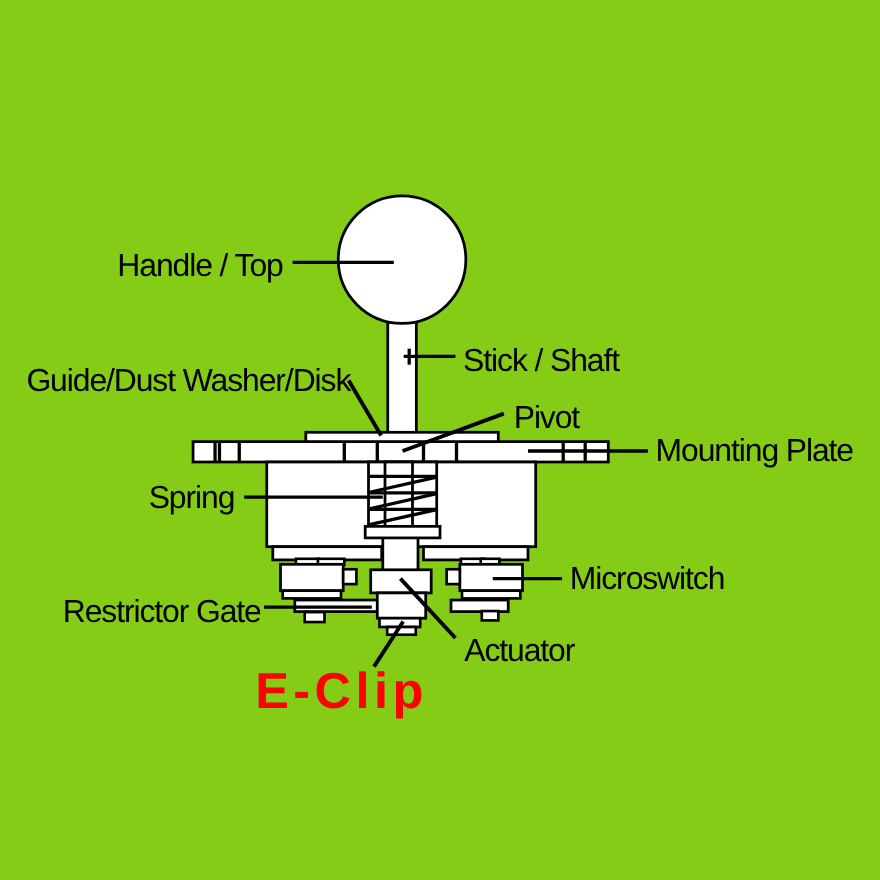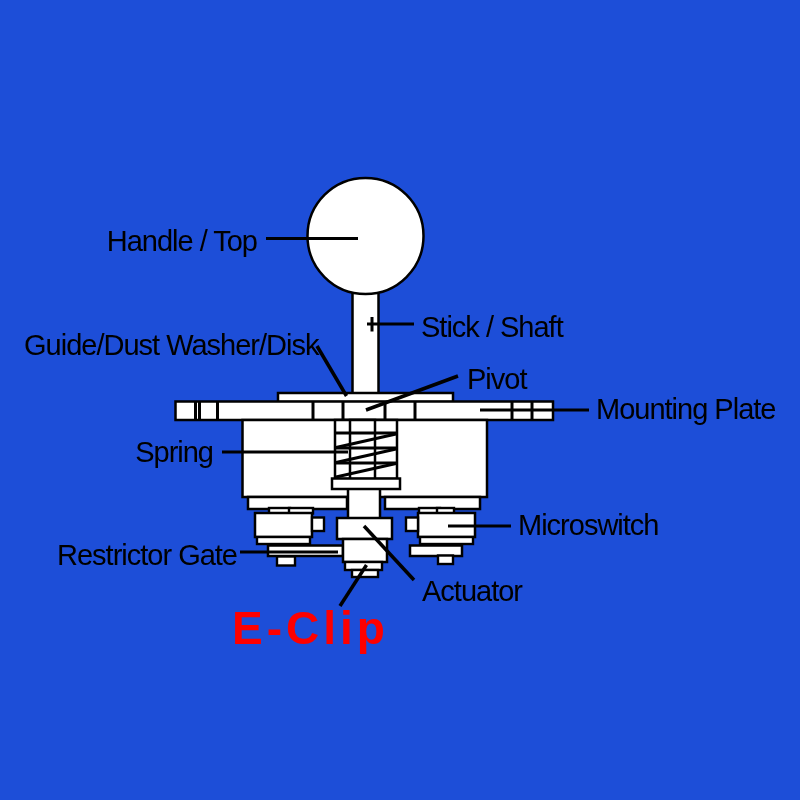--- a/index.html
+++ b/index.html
@@ -1,16 +1,16 @@
 <!DOCTYPE html>
 <html><head>
 <meta charset="utf-8">
 <style>
   html,body{margin:0;padding:0;background:#ffffff;}
-  .canvas{position:relative;width:800px;height:800px;background:#1d4ed8;overflow:hidden;
+  .canvas{position:relative;width:800px;height:800px;background:#84cc16;overflow:hidden;
           font-family:"Liberation Sans", sans-serif;}
   svg{display:block}
   .part{fill:#ffffff;stroke:#000000;stroke-width:2.5;}
   .thin{stroke-width:2.4;}
   .callout{stroke:#000000;stroke-width:3;fill:none;}
   .callout-bold{stroke:#000000;stroke-width:3.5;fill:none;}
   .lbl{font-family:"Liberation Sans", sans-serif;font-size:29px;letter-spacing:-1px;fill:#000000;}
   .lbl-red{font-family:"Liberation Sans", sans-serif;font-size:46px;font-weight:bold;
            letter-spacing:4px;fill:#fe0000;}
 </style>

